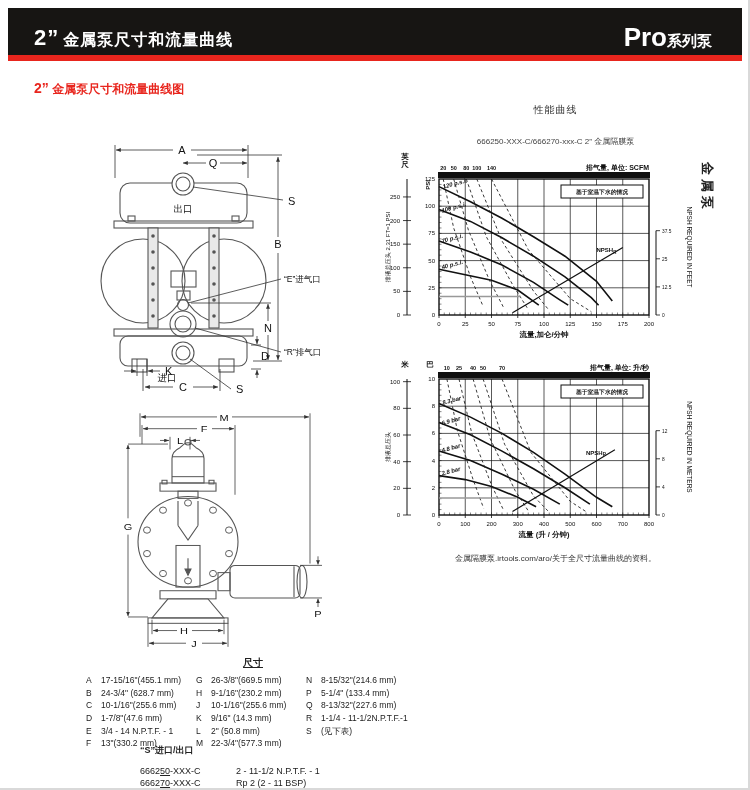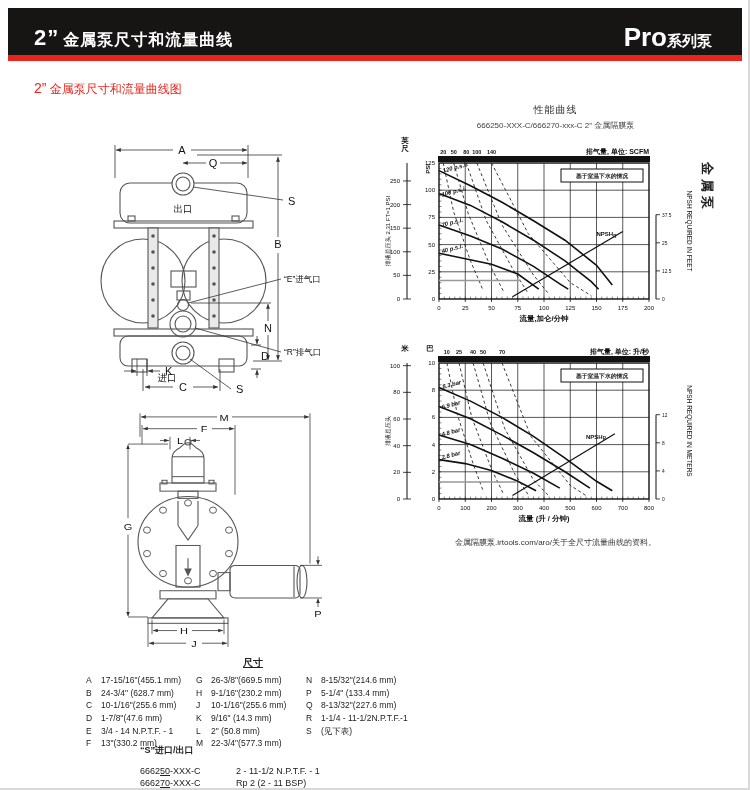--- a/index.html
+++ b/index.html
@@ -5,25 +5,25 @@
 *{margin:0;padding:0;box-sizing:border-box}
 html,body{width:750px;height:790px;background:#fff;font-family:"Liberation Sans","DejaVu Sans",sans-serif;color:#111;overflow:hidden}
 .page{position:absolute;left:0;top:0;width:750px;height:790px;background:#fff;border-right:2px solid #d9d9d9;border-bottom:2px solid #d9d9d9}
 .abs{position:absolute}
 .header{position:absolute;left:8px;top:8px;width:734px;height:47px;background:#171513;color:#fff;display:flex;align-items:center;justify-content:space-between;padding:12px 30px 0 26px}
 .header .t1{font-weight:bold;font-size:16px;letter-spacing:1px}
 .header .t1 .num{font-size:22px;margin-right:4px}
 .header .brand{font-weight:bold;font-size:15px}
 .header .brand .pro{font-size:26px;}
 .redbar{position:absolute;left:8px;top:55px;width:734px;height:6px;background:#e8251d}
-.subtitle{position:absolute;left:34px;top:80px;color:#e8251d;font-weight:normal;font-size:12px}
+.subtitle{position:absolute;left:34px;top:80px;color:#e8251d;font-weight:bold;font-size:12px}
 .subtitle .num{font-size:14px}
 .sidetab{position:absolute;left:716px;top:162px;transform:rotate(90deg);transform-origin:left top;font-weight:bold;font-size:13px;letter-spacing:4px;white-space:nowrap;color:#222}
 .chart-col{position:absolute;left:383px;top:103px;width:345px;text-align:center}
-.chart-title{font-size:10px;color:#333;letter-spacing:1px;margin-bottom:3px}
+.chart-title{font-size:10px;color:#333;letter-spacing:1px;margin-bottom:19px}
 .chart-sub{font-size:8px;color:#444;margin-bottom:4px}
 .footer-note{font-size:8px;color:#333;margin-top:2px}
 .dims{position:absolute;left:86px;top:656px;width:334px;color:#222}
 .dims .dtitle{text-align:center;font-size:10px;font-weight:bold;text-decoration:underline;margin-bottom:5px}
 .dims-grid{display:grid;grid-template-columns:13px 93px 13px 93px 13px 104px;column-gap:2px;row-gap:2px;font-size:8.5px;line-height:1.25}
 .dims-grid .dk{font-weight:normal}
 .stable{position:absolute;left:140px;top:744px;width:230px;font-size:9px;color:#222}
 .stable .stitle{text-align:left;font-weight:bold;margin-bottom:9px}
 .stable .srow{display:grid;grid-template-columns:96px 134px;margin-top:2px}
 .stable .sport{text-align:left}

